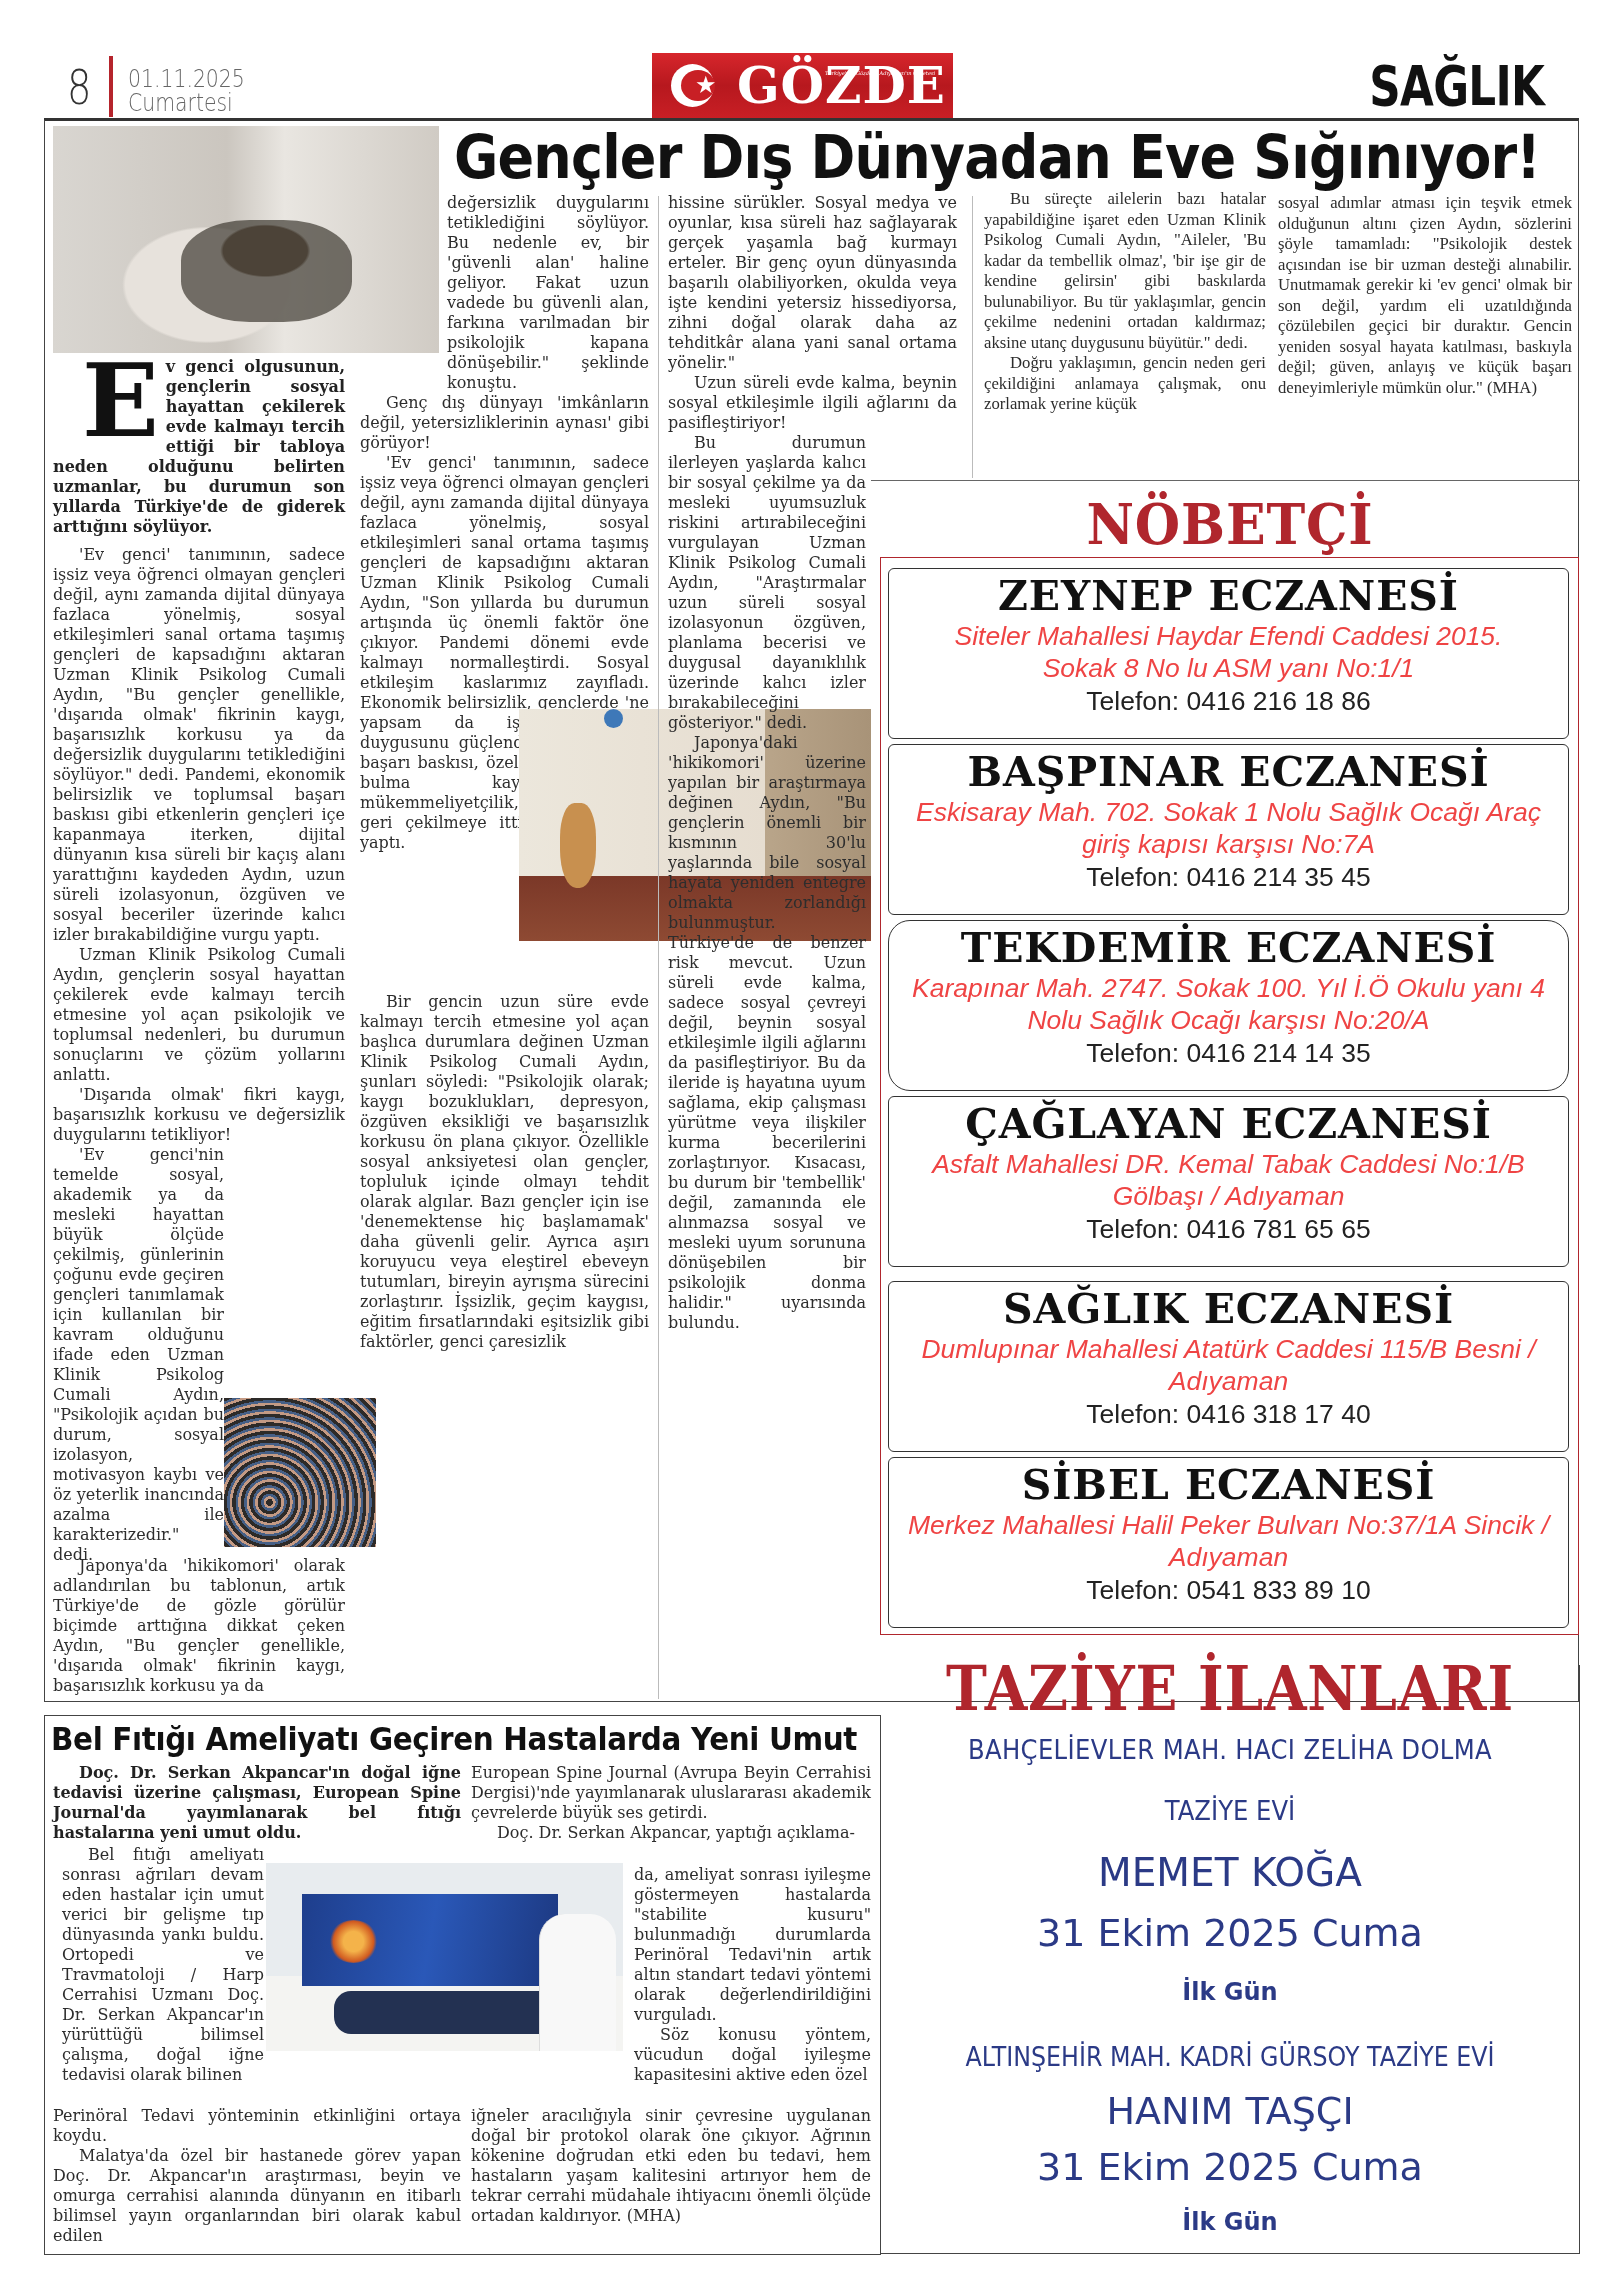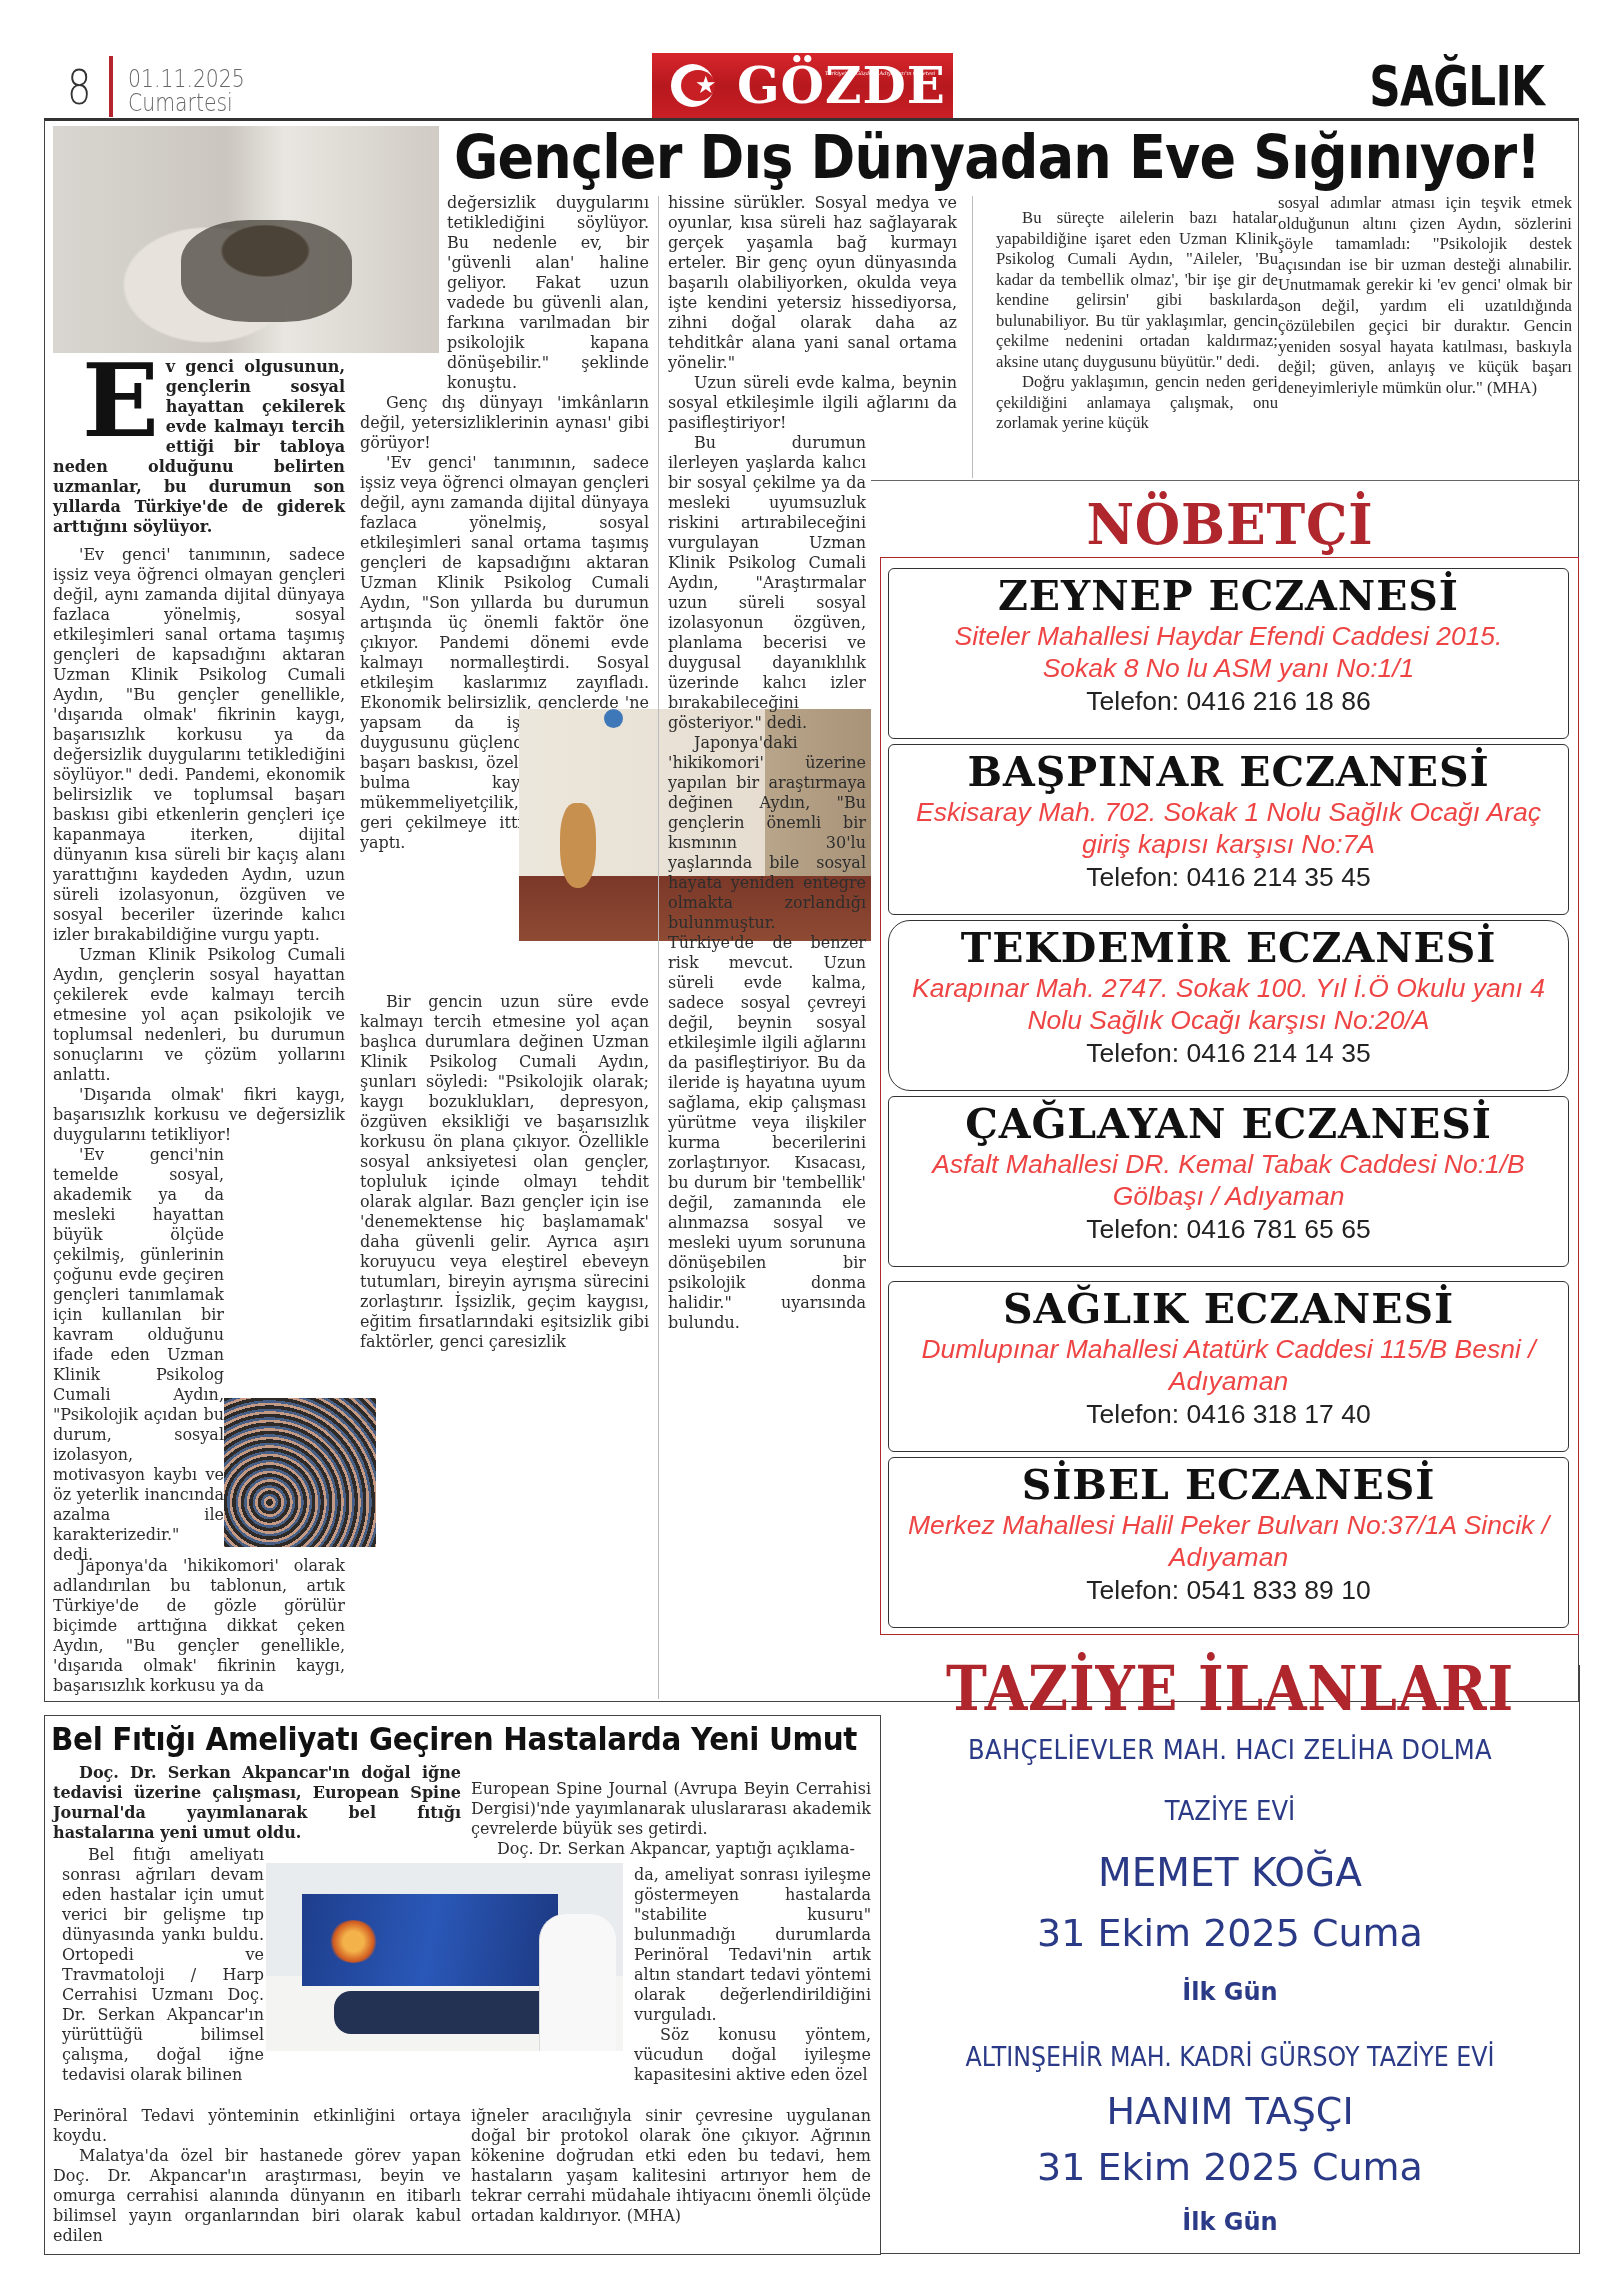--- a/index.html
+++ b/index.html
@@ -127,21 +127,21 @@
 
 <div class="text-block" style="left:668px; top:193px; width:289px;">
   <p class="noindent">hissine sürükler. Sosyal medya ve oyunlar, kısa süreli haz sağlayarak gerçek yaşamla bağ kurmayı erteler. Bir genç oyun dünyasında başarılı olabiliyorken, okulda veya işte kendini yetersiz hissediyorsa, zihni doğal olarak daha az tehditkâr alana yani sanal ortama yönelir."</p>
   <p>Uzun süreli evde kalma, beynin sosyal etkileşimle ilgili ağlarını da pasifleştiriyor!</p>
   <p style="width:198px;">Bu durumun ilerleyen yaşlarda kalıcı bir sosyal çekilme ya da mesleki uyumsuzluk riskini artırabileceğini vurgulayan Uzman Klinik Psikolog Cumali Aydın, "Araştırmalar uzun süreli sosyal izolasyonun özgüven, planlama becerisi ve duygusal dayanıklılık üzerinde kalıcı izler bırakabileceğini gösteriyor." dedi.</p>
   <p style="width:198px;">Japonya'daki 'hikikomori' üzerine yapılan bir araştırmaya değinen Aydın, "Bu gençlerin önemli bir kısmının 30'lu yaşlarında bile sosyal hayata yeniden entegre olmakta zorlandığı bulunmuştur. Türkiye'de de benzer risk mevcut. Uzun süreli evde kalma, sadece sosyal çevreyi değil, beynin sosyal etkileşimle ilgili ağlarını da pasifleştiriyor. Bu da ileride iş hayatına uyum sağlama, ekip çalışması yürütme veya ilişkiler kurma becerilerini zorlaştırıyor. Kısacası, bu durum bir 'tembellik' değil, zamanında ele alınmazsa sosyal ve mesleki uyum sorununa dönüşebilen bir psikolojik donma halidir." uyarısında bulundu.</p>
 </div>
 
 <div class="col-sep" style="left:972px; top:196px; height:282px;"></div>
 
-<div class="text-block condensed" style="left:984px; top:208px; width:282px; line-height:20.5px;margin-left:12px;">
+<div class="text-block condensed" style="left:984px; top:189px; width:282px; line-height:20.5px;">
   <p>Bu süreçte ailelerin bazı hatalar yapabildiğine işaret eden Uzman Klinik Psikolog Cumali Aydın, "Aileler, 'Bu kadar da tembellik olmaz', 'bir işe gir de kendine gelirsin' gibi baskılarda bulunabiliyor. Bu tür yaklaşımlar, gencin çekilme nedenini ortadan kaldırmaz; aksine utanç duygusunu büyütür." dedi.</p>
   <p>Doğru yaklaşımın, gencin neden geri çekildiğini anlamaya çalışmak, onu zorlamak yerine küçük</p>
 </div>
 <div class="text-block condensed" style="left:1278px; top:193px; width:294px; line-height:20.5px;">
   <p class="noindent">sosyal adımlar atması için teşvik etmek olduğunun altını çizen Aydın, sözlerini şöyle tamamladı: "Psikolojik destek açısından ise bir uzman desteği alınabilir. Unutmamak gerekir ki 'ev genci' olmak bir son değil, yardım eli uzatıldığında çözülebilen geçici bir duraktır. Gencin yeniden sosyal hayata katılması, baskıyla değil; güven, anlayış ve küçük başarı deneyimleriyle mümkün olur." (MHA)</p>
 </div>
 <div class="col-sep" style="left:871px; top:480px; width:709px; height:0.9px; background:#666;"></div>
 
 <div class="pharm-title">NÖBETÇİ ECZANELER</div>
 <div class="pharm-outer"></div>
@@ -199,21 +199,21 @@
 <div class="photo photo-doctor">
   <div class="panel"></div>
   <div class="patient"></div>
   <div class="coat"></div>
 </div>
 <div class="text-block" style="left:53px; top:2106px; width:408px;">
   <p class="noindent">Perinöral Tedavi yönteminin etkinliğini ortaya koydu.</p>
   <p>Malatya'da özel bir hastanede görev yapan Doç. Dr. Akpancar'ın araştırması, beyin ve omurga cerrahisi alanında dünyanın en itibarlı bilimsel yayın organlarından biri olarak kabul edilen</p>
 </div>
 
-<div class="text-block" style="left:471px; top:1763px; width:400px;margin-top:16px;">
+<div class="text-block" style="left:471px; top:1763px; width:400px;">
   <p class="noindent">European Spine Journal (Avrupa Beyin Cerrahisi Dergisi)'nde yayımlanarak uluslararası akademik çevrelerde büyük ses getirdi.</p>
   <p>Doç. Dr. Serkan Akpancar, yaptığı açıklama-</p>
 </div>
 <div class="text-block" style="left:634px; top:1865px; width:237px;">
   <p class="noindent">da, ameliyat sonrası iyileşme göstermeyen hastalarda "stabilite kusuru" bulunmadığı durumlarda Perinöral Tedavi'nin artık altın standart tedavi yöntemi olarak değerlendirildiğini vurguladı.</p>
   <p>Söz konusu yöntem, vücudun doğal iyileşme kapasitesini aktive eden özel</p>
 </div>
 <div class="text-block" style="left:471px; top:2106px; width:400px;">
   <p class="noindent">iğneler aracılığıyla sinir çevresine uygulanan doğal bir protokol olarak öne çıkıyor. Ağrının kökenine doğrudan etki eden bu tedavi, hem hastaların yaşam kalitesini artırıyor hem de tekrar cerrahi müdahale ihtiyacını önemli ölçüde ortadan kaldırıyor. (MHA)</p>
 </div>

